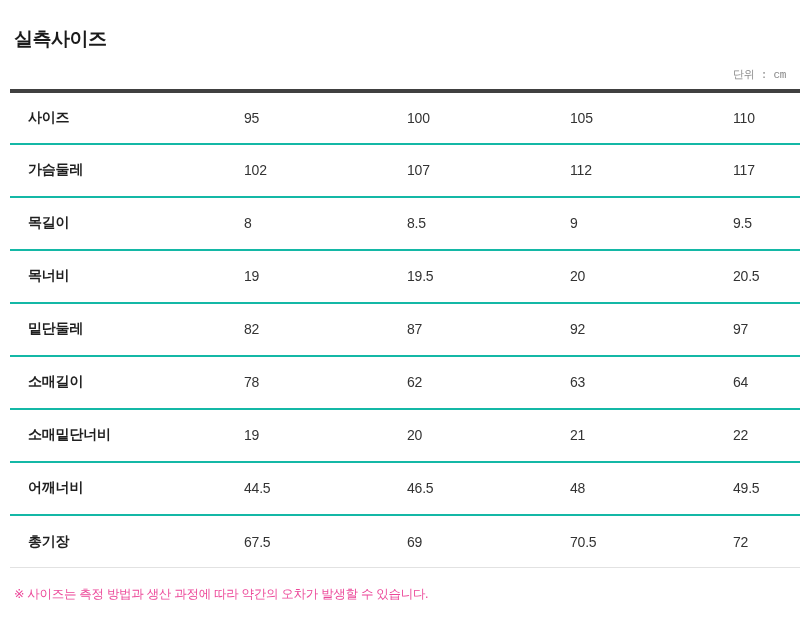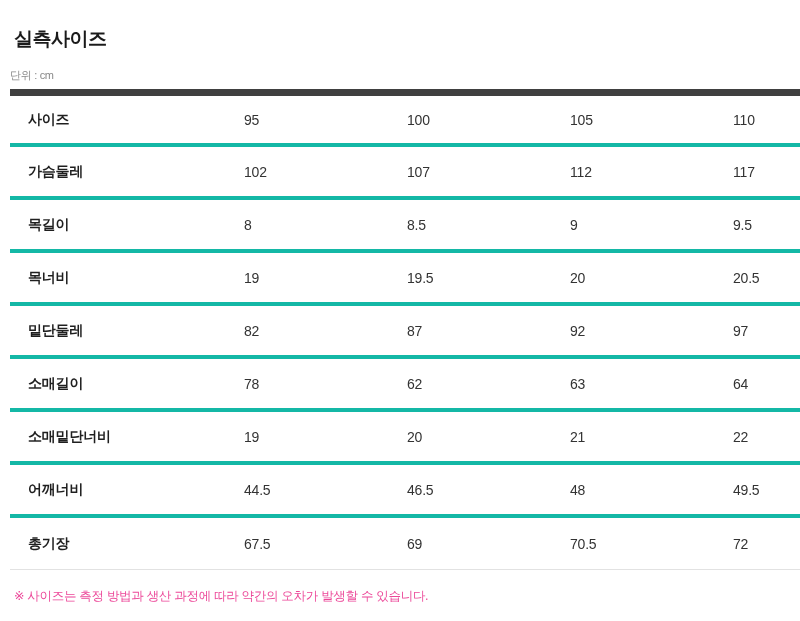--- a/index.html
+++ b/index.html
@@ -25,61 +25,62 @@
   .title {
     font-size: 19px;
     font-weight: bold;
     color: #1a1a1a;
     letter-spacing: -0.5px;
     padding-top: 28px;
     padding-left: 4px;
     line-height: 1.2;
   }
   .unit-row {
-    text-align: left;
+    text-align: right;
     padding-right: 4px;
     padding-top: 14px;
     padding-bottom: 6px;
+    font-family: Liberation Mono, monospace;
   }
   .unit-text {
     font-size: 11px;
     color: #888888;
     letter-spacing: -0.3px;
   }
   table.size-table {
     width: 780px;
     border-collapse: collapse;
     table-layout: fixed;
     margin-left: 0;
   }
   table.size-table tr {
     height: 53px;
   }
   table.size-table td {
-    border-top: 4px solid #14b8a6;
+    border-top: 2px solid #14b8a6;
     border-bottom: 1px solid #e2e2e2;
     font-size: 14px;
     color: #333333;
     padding: 0 0 0 18px;
     vertical-align: middle;
     letter-spacing: -0.2px;
     background: #ffffff;
   }
   table.size-table td.label {
     width: 198px;
     font-weight: bold;
     color: #1f1f1f;
   }
   table.size-table td.val {
     width: 145px;
     font-weight: normal;
     margin-top: 32px;
   }
   table.size-table tr:first-child td {
-    border-top: 7px solid #404040;
+    border-top: 4px solid #404040;
   }
   .note {
     font-size: 12.5px;
     color: #ec4899;
     padding-top: 18px;
     padding-left: 4px;
     letter-spacing: -0.3px;
   }
 </style>
 </head>

